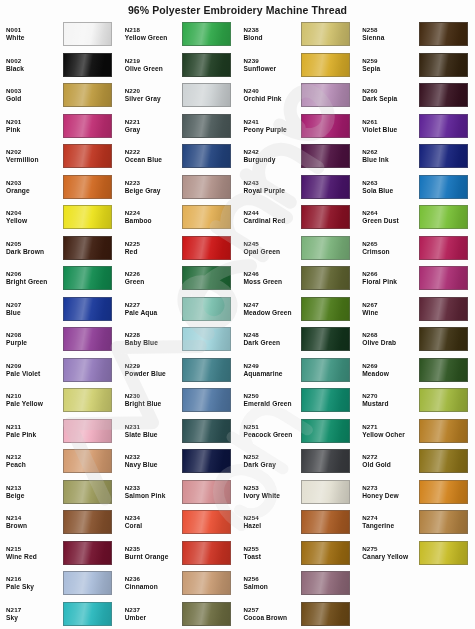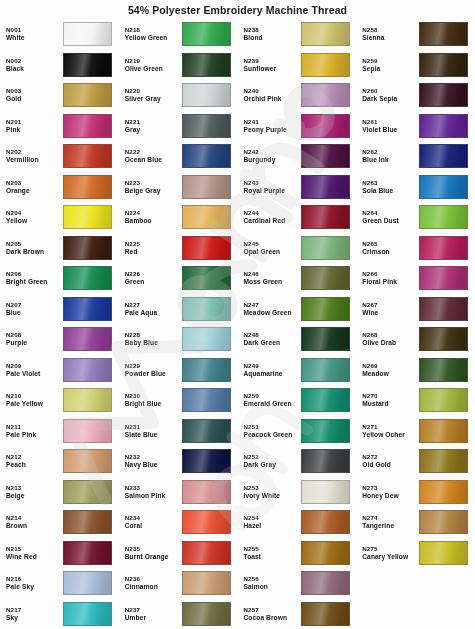--- a/index.html
+++ b/index.html
@@ -109,21 +109,21 @@
        rgba(255,255,255,0.05) 58%,
        rgba(0,0,0,0.10) 82%,
        rgba(0,0,0,0.16) 100%);
   }
 </style>
 </head>
 <body>
 
 <div id="sheet">
 
-  <div id="title">54% Polyester Embroidery Machine Thread</div>
+  <div id="title">96% Polyester Embroidery Machine Thread</div>
 
   <div id="grid">
       <div class="col">
         <div class="cell">
           <div class="labels">
             <div class="code">N001</div>
             <div class="name">White</div>
           </div>
           <div class="swatch" style="background-color: rgb(244, 244, 244);"></div>
         </div>

